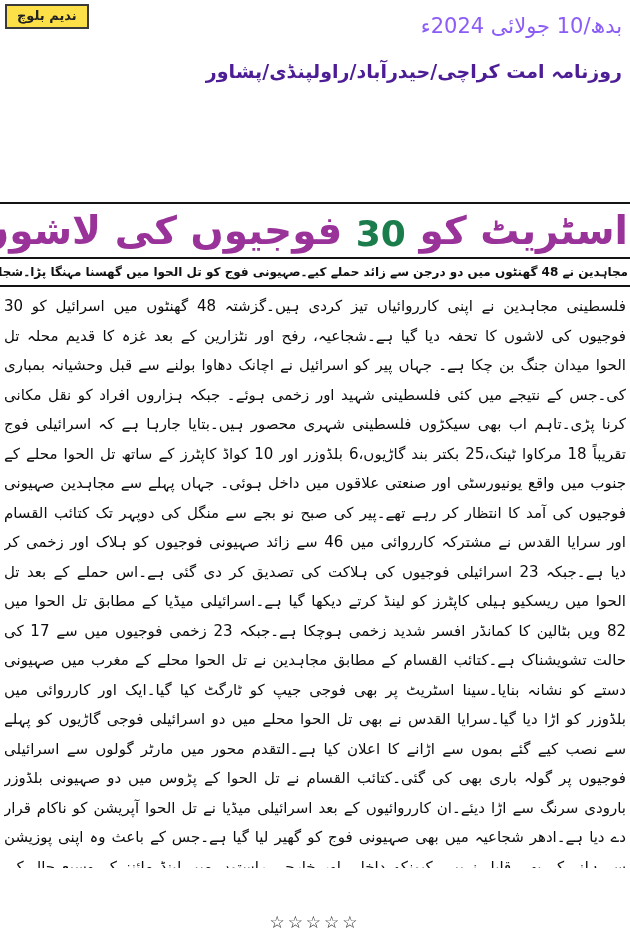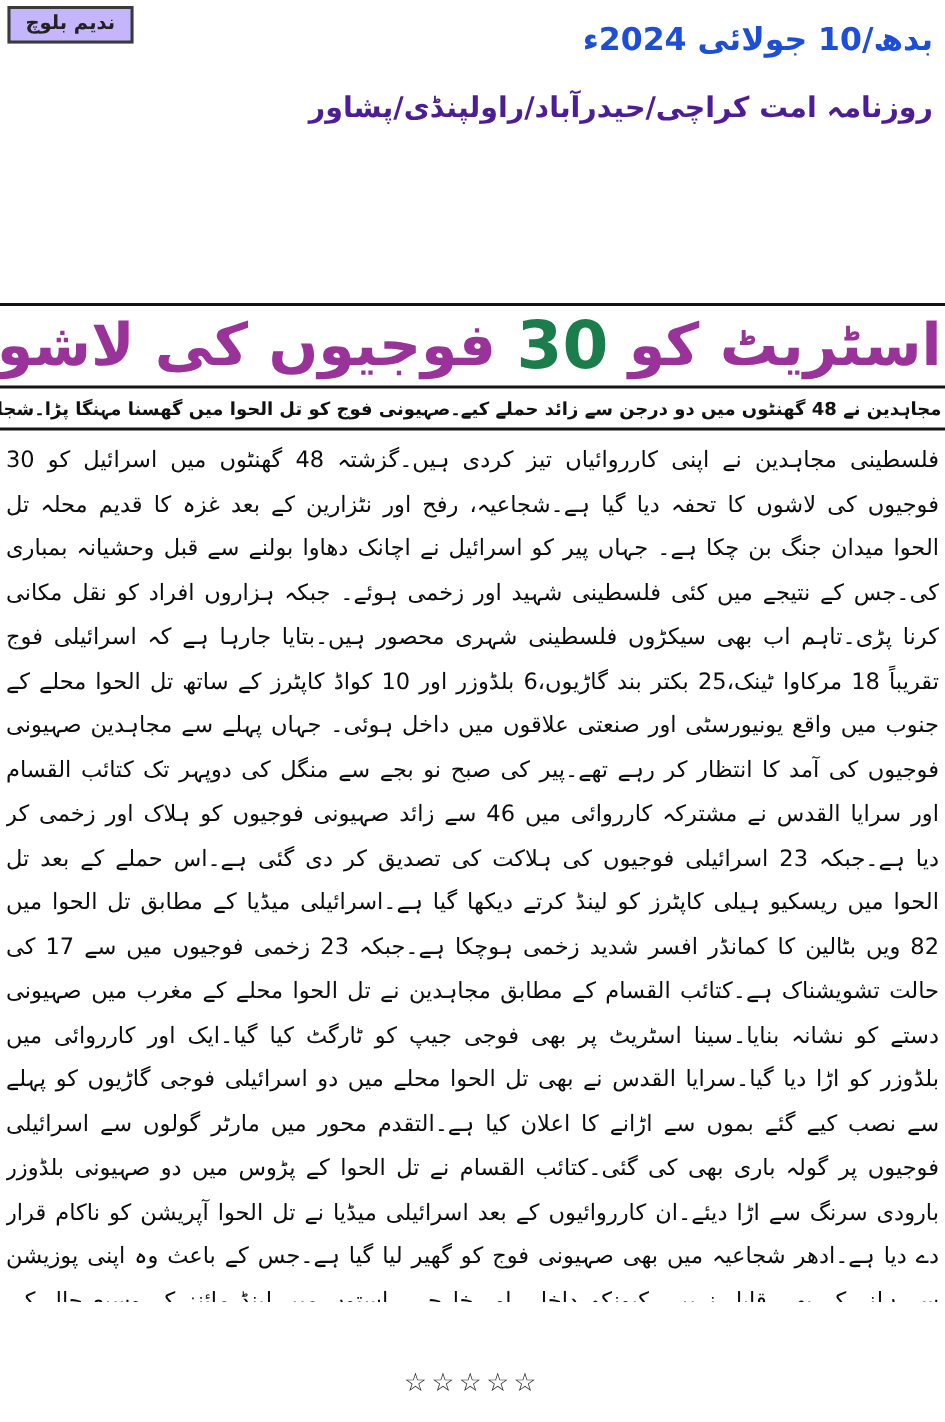--- a/index.html
+++ b/index.html
@@ -9,34 +9,34 @@
     font-family:"DejaVu Sans",sans-serif;
     position:relative;
     overflow:hidden;
     color:#111;
   }
   .page{position:absolute;inset:0;}
 
   
   .badge{
     position:absolute;left:5px;top:4px;
-    background:#c4b5fd;
+    background:#fde047;
     border:2px solid #3a3a3a;
     padding:2px 10px 4px 10px;
     font-size:13px;font-weight:bold;
     direction:rtl;
     color:#222;
   }
 
   
   .date{
     position:absolute;right:8px;top:14px;
     direction:rtl;
-    color:#1d4ed8;
-    font-size:21px;font-weight:bold;
+    color:#8b5cf6;
+    font-size:21px;font-weight:normal;
     letter-spacing:0.2px;
     text-align:center;
   }
 
   
   .paper{
     position:absolute;right:8px;top:60px;
     direction:rtl;
     color:#4c1d95;
     font-size:19px;font-weight:bold;
@@ -56,21 +56,21 @@
     font-size:39px;
     font-weight:bold;
     color:#993399;
     text-align:justify;
     text-align-last:justify;
     white-space:nowrap;
     overflow:hidden;
   }
   .headline .num{
     color:#1b7d4c;
-    font-size:44px;
+    font-size:36px;
     vertical-align:-2px;
   }
   .subheadline{
     direction:rtl;
     height:26px;line-height:26px;
     font-size:12px;font-weight:bold;
     color:#111;
     padding:0 2px;
     white-space:nowrap;
     overflow:hidden;

